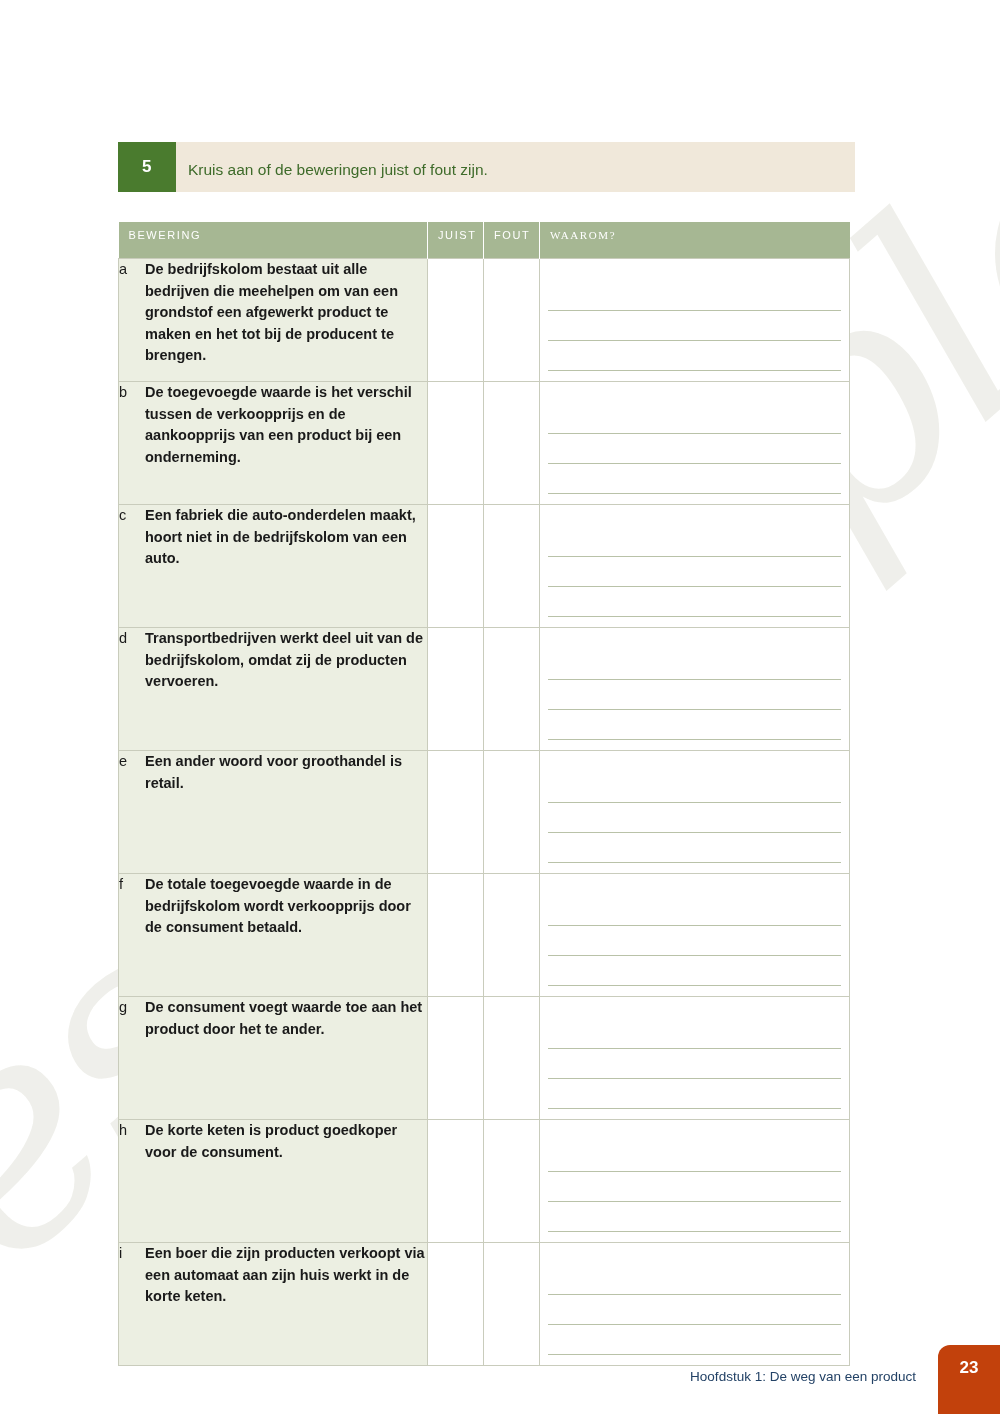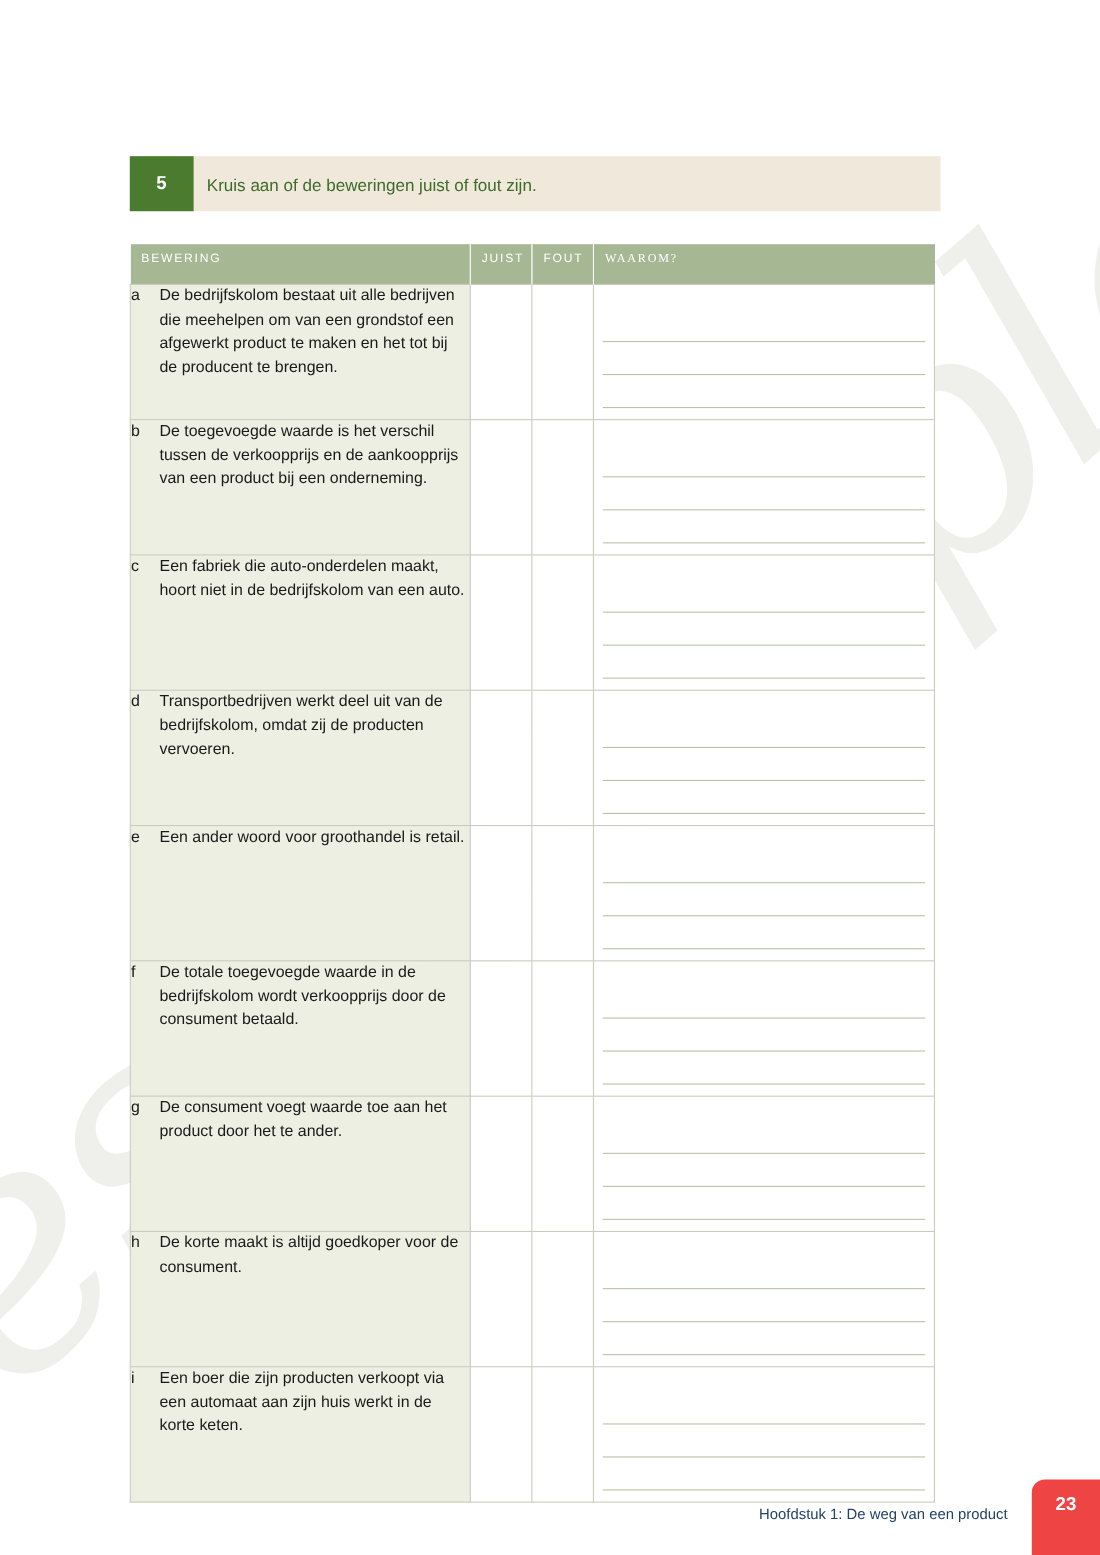--- a/index.html
+++ b/index.html
@@ -128,20 +128,21 @@
     width: 26px;
     min-width: 26px;
     font-size: 14.5px;
     line-height: 21.5px;
     color: #1a1a1a;
   }
   .stmt-text {
     font-size: 14.5px;
     line-height: 21.5px;
     color: #1a1a1a;
+    font-weight: bold;
   }
   .cell-mark {
     background: #ffffff;
   }
   .cell-why {
     background: #ffffff;
     padding: 0;
   }
   .why-lines {
     padding: 22px 8px 10px 4px;
@@ -167,21 +168,21 @@
     color: #234266;
     white-space: nowrap;
     text-align: right;
   }
   .page-tab {
     position: absolute;
     right: 0;
     top: 1345px;
     width: 62px;
     height: 69px;
-    background: #ef4444;
+    background: #c2410c;
     border-top-left-radius: 12px;
     color: #ffffff;
     font-size: 17px;
     font-weight: 700;
     display: flex;
     align-items: flex-start;
     justify-content: center;
     padding-top: 13px;
     box-sizing: border-box;
   }
@@ -334,21 +335,21 @@
               <div class="why-line"></div>
               <div class="why-line"></div>
               <div class="why-line"></div>
             </div>
           </td>
         </tr>
         <tr style="height: 105px;">
           <td class="cell-stmt">
             <div class="stmt-inner">
               <div class="stmt-letter">h</div>
-              <div class="stmt-text">De korte maakt is altijd goedkoper voor de consument.</div>
+              <div class="stmt-text">De korte keten is product goedkoper voor de consument.</div>
             </div>
           </td>
           <td class="cell-mark"></td>
           <td class="cell-mark"></td>
           <td class="cell-why">
             <div class="why-lines">
               <div class="why-line"></div>
               <div class="why-line"></div>
               <div class="why-line"></div>
             </div>

